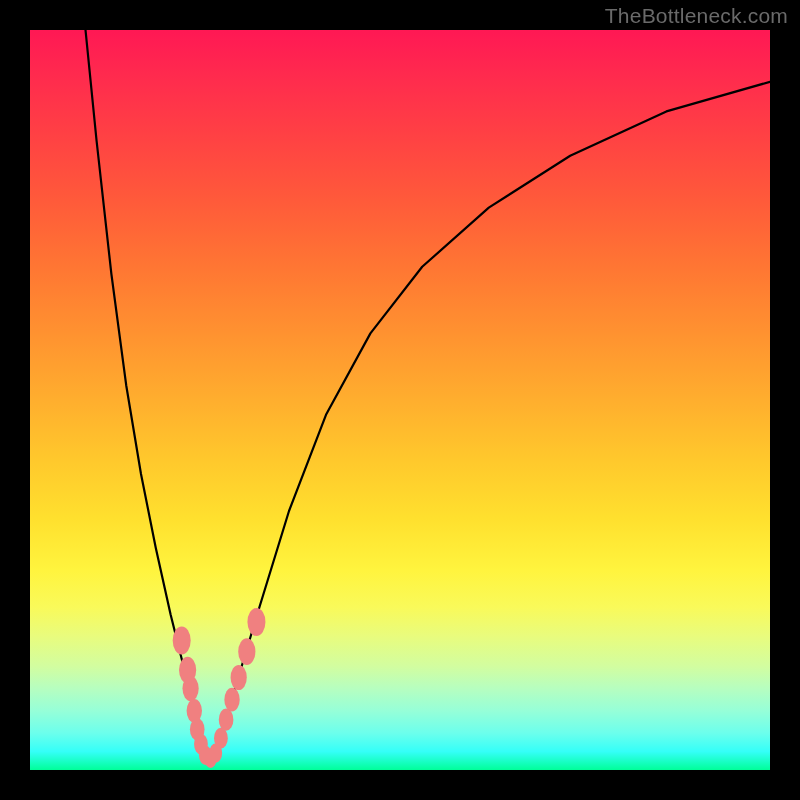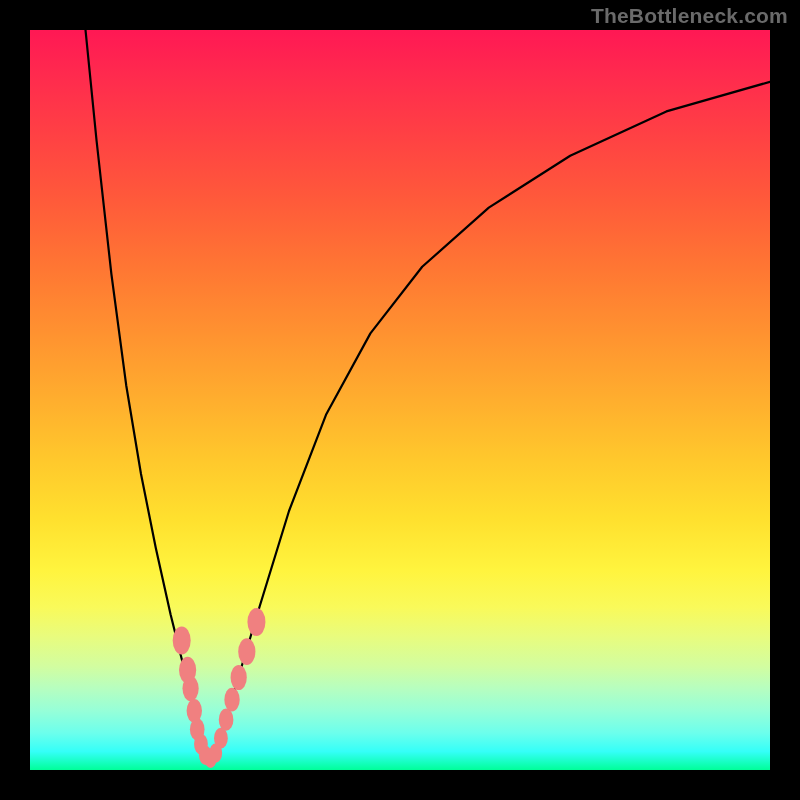--- a/index.html
+++ b/index.html
@@ -65,21 +65,21 @@
   .bead {
     fill: #f08080;
     stroke: none;
   }
   .watermark {
     position: absolute;
     top: 4px;
     right: 12px;
     color: #6a6a6a;
     font-size: 21px;
-    font-weight: 700;
+    font-weight: 400;
     letter-spacing: 0.2px;
     user-select: none;
   }
 </style>
 </head>
 <body>
 
 <div class="frame">
   <div class="watermark">TheBottleneck.com</div>
 

